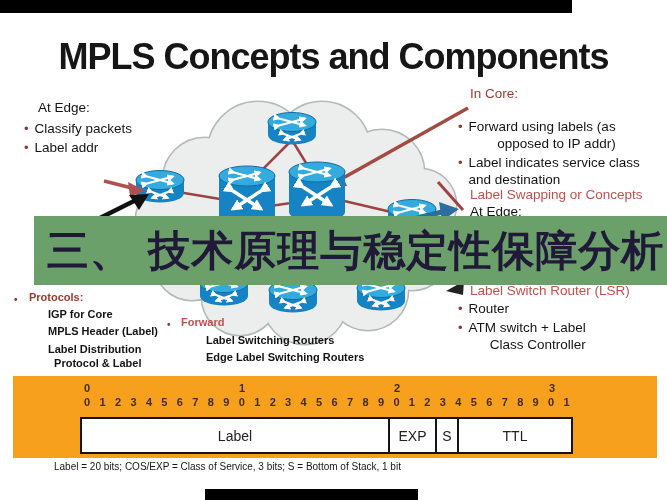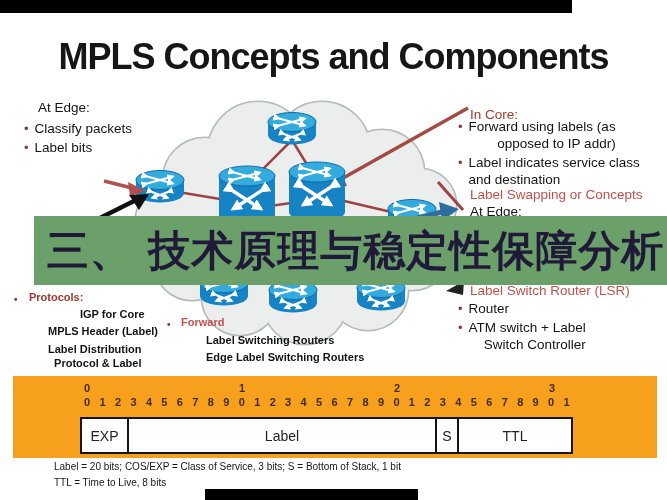--- a/index.html
+++ b/index.html
@@ -150,25 +150,25 @@
 
   <div class="abs blk" style="left:38px;top:99px;">At Edge:</div>
   <div class="abs blk red-h" style="left:38px;top:99px;opacity:0;">.</div>
   <div class="abs blk" style="left:24px;top:120px;">
     <div class="row">
       <span class="bul">•</span>
       <span>Classify packets</span>
     </div>
     <div class="row" style="margin-top:2px;">
       <span class="bul">•</span>
-      <span>Label bits</span>
-    </div>
-  </div>
-
-  <div class="abs blk red-h" style="left:470px;top:106px;">In Core:</div>
+      <span>Label addr</span>
+    </div>
+  </div>
+
+  <div class="abs blk red-h" style="left:470px;top:85px;">In Core:</div>
   <div class="abs blk" style="left:458px;top:118px;width:205px;">
     <div class="row">
       <span class="bul">•</span>
       <span class="pre">Forward using labels (as
 opposed to IP addr)</span>
     </div>
     <div class="row" style="margin-top:2px;">
       <span class="bul">•</span>
       <span>
         <span>Label indicates service class</span><br>
@@ -180,42 +180,42 @@
   <div class="abs blk" style="left:470px;top:203px;">At Edge:</div>
 
   <div class="abs banner" id="banner" style="background: rgb(107, 160, 107); color: rgb(32, 26, 56);">
     <span>三、 技术原理与稳定性保障分析</span>
   </div>
 
   <div class="abs blk small-bold red-h" style="left:29px;top:291px;display:flex;">
     <span class="bul-sm" style="position:absolute;left:-15px;top:2px;">•</span>
     <span>Protocols:</span>
   </div>
-  <div class="abs small-bold" style="left:48px;top:308px;z-index:2;margin-left:32px;">IGP for Core</div>
+  <div class="abs small-bold" style="left:48px;top:308px;z-index:2;">IGP for Core</div>
   <div class="abs small-bold pre" style="left:48px;top:343px;z-index:2;">Label Distribution
 Protocol &amp; Label</div>
   <div class="abs small-bold" style="left:48px;top:325px;z-index:2;">MPLS Header (Label)</div>
 
   <div class="abs blk small-bold lred" style="left:181px;top:316px;display:flex;">
     <span class="bul-sm" style="position:absolute;left:-14px;top:2px;">•</span>
     <span>Forward</span>
   </div>
   <div class="abs small-bold" style="left:206px;top:334px;z-index:2;">Label Switching Routers</div>
   <div class="abs small-bold" style="left:206px;top:351px;z-index:2;">Edge Label Switching Routers</div>
 
   <div class="abs blk lred" style="left:470px;top:282px;">Label Switch Router (LSR)</div>
   <div class="abs blk" style="left:458px;top:300px;width:200px;">
     <div class="row">
       <span class="bul">•</span>
       <span>Router</span>
     </div>
     <div class="row" style="margin-top:2px;">
       <span class="bul">•</span>
       <span class="pre">ATM switch + Label
-Switch Controller</span>
+Class Controller</span>
     </div>
   </div>
 
   <div class="abs panel" id="panel" style="background: rgb(247, 160, 30);">
     <div class="tens">
       <span style="left:71px;">0</span>
       <span style="left:226px;">1</span>
       <span style="left:381px;">2</span>
       <span style="left:536px;">3</span>
     </div>
@@ -247,23 +247,22 @@
         <span>4</span>
         <span>5</span>
         <span>6</span>
         <span>7</span>
         <span>8</span>
         <span>9</span>
         <span>0</span>
         <span>1</span>
       </div>
     <div class="fieldbox">
+      <div class="cell c-label">Label</div>
       <div class="cell c-exp">EXP</div>
-      <div class="cell c-label">Label</div>
       <div class="cell c-s">S</div>
       <div class="cell c-ttl">TTL</div>
     </div>
   </div>
 
   <div class="abs foot" style="top:461px;">Label = 20 bits; COS/EXP = Class of Service, 3 bits; S = Bottom of Stack, 1 bit</div>
-  <div class="abs foot" style="top:477px;">TTL = Time to Live, 8 bits</div>
 
 </div>
 
 </body></html>

